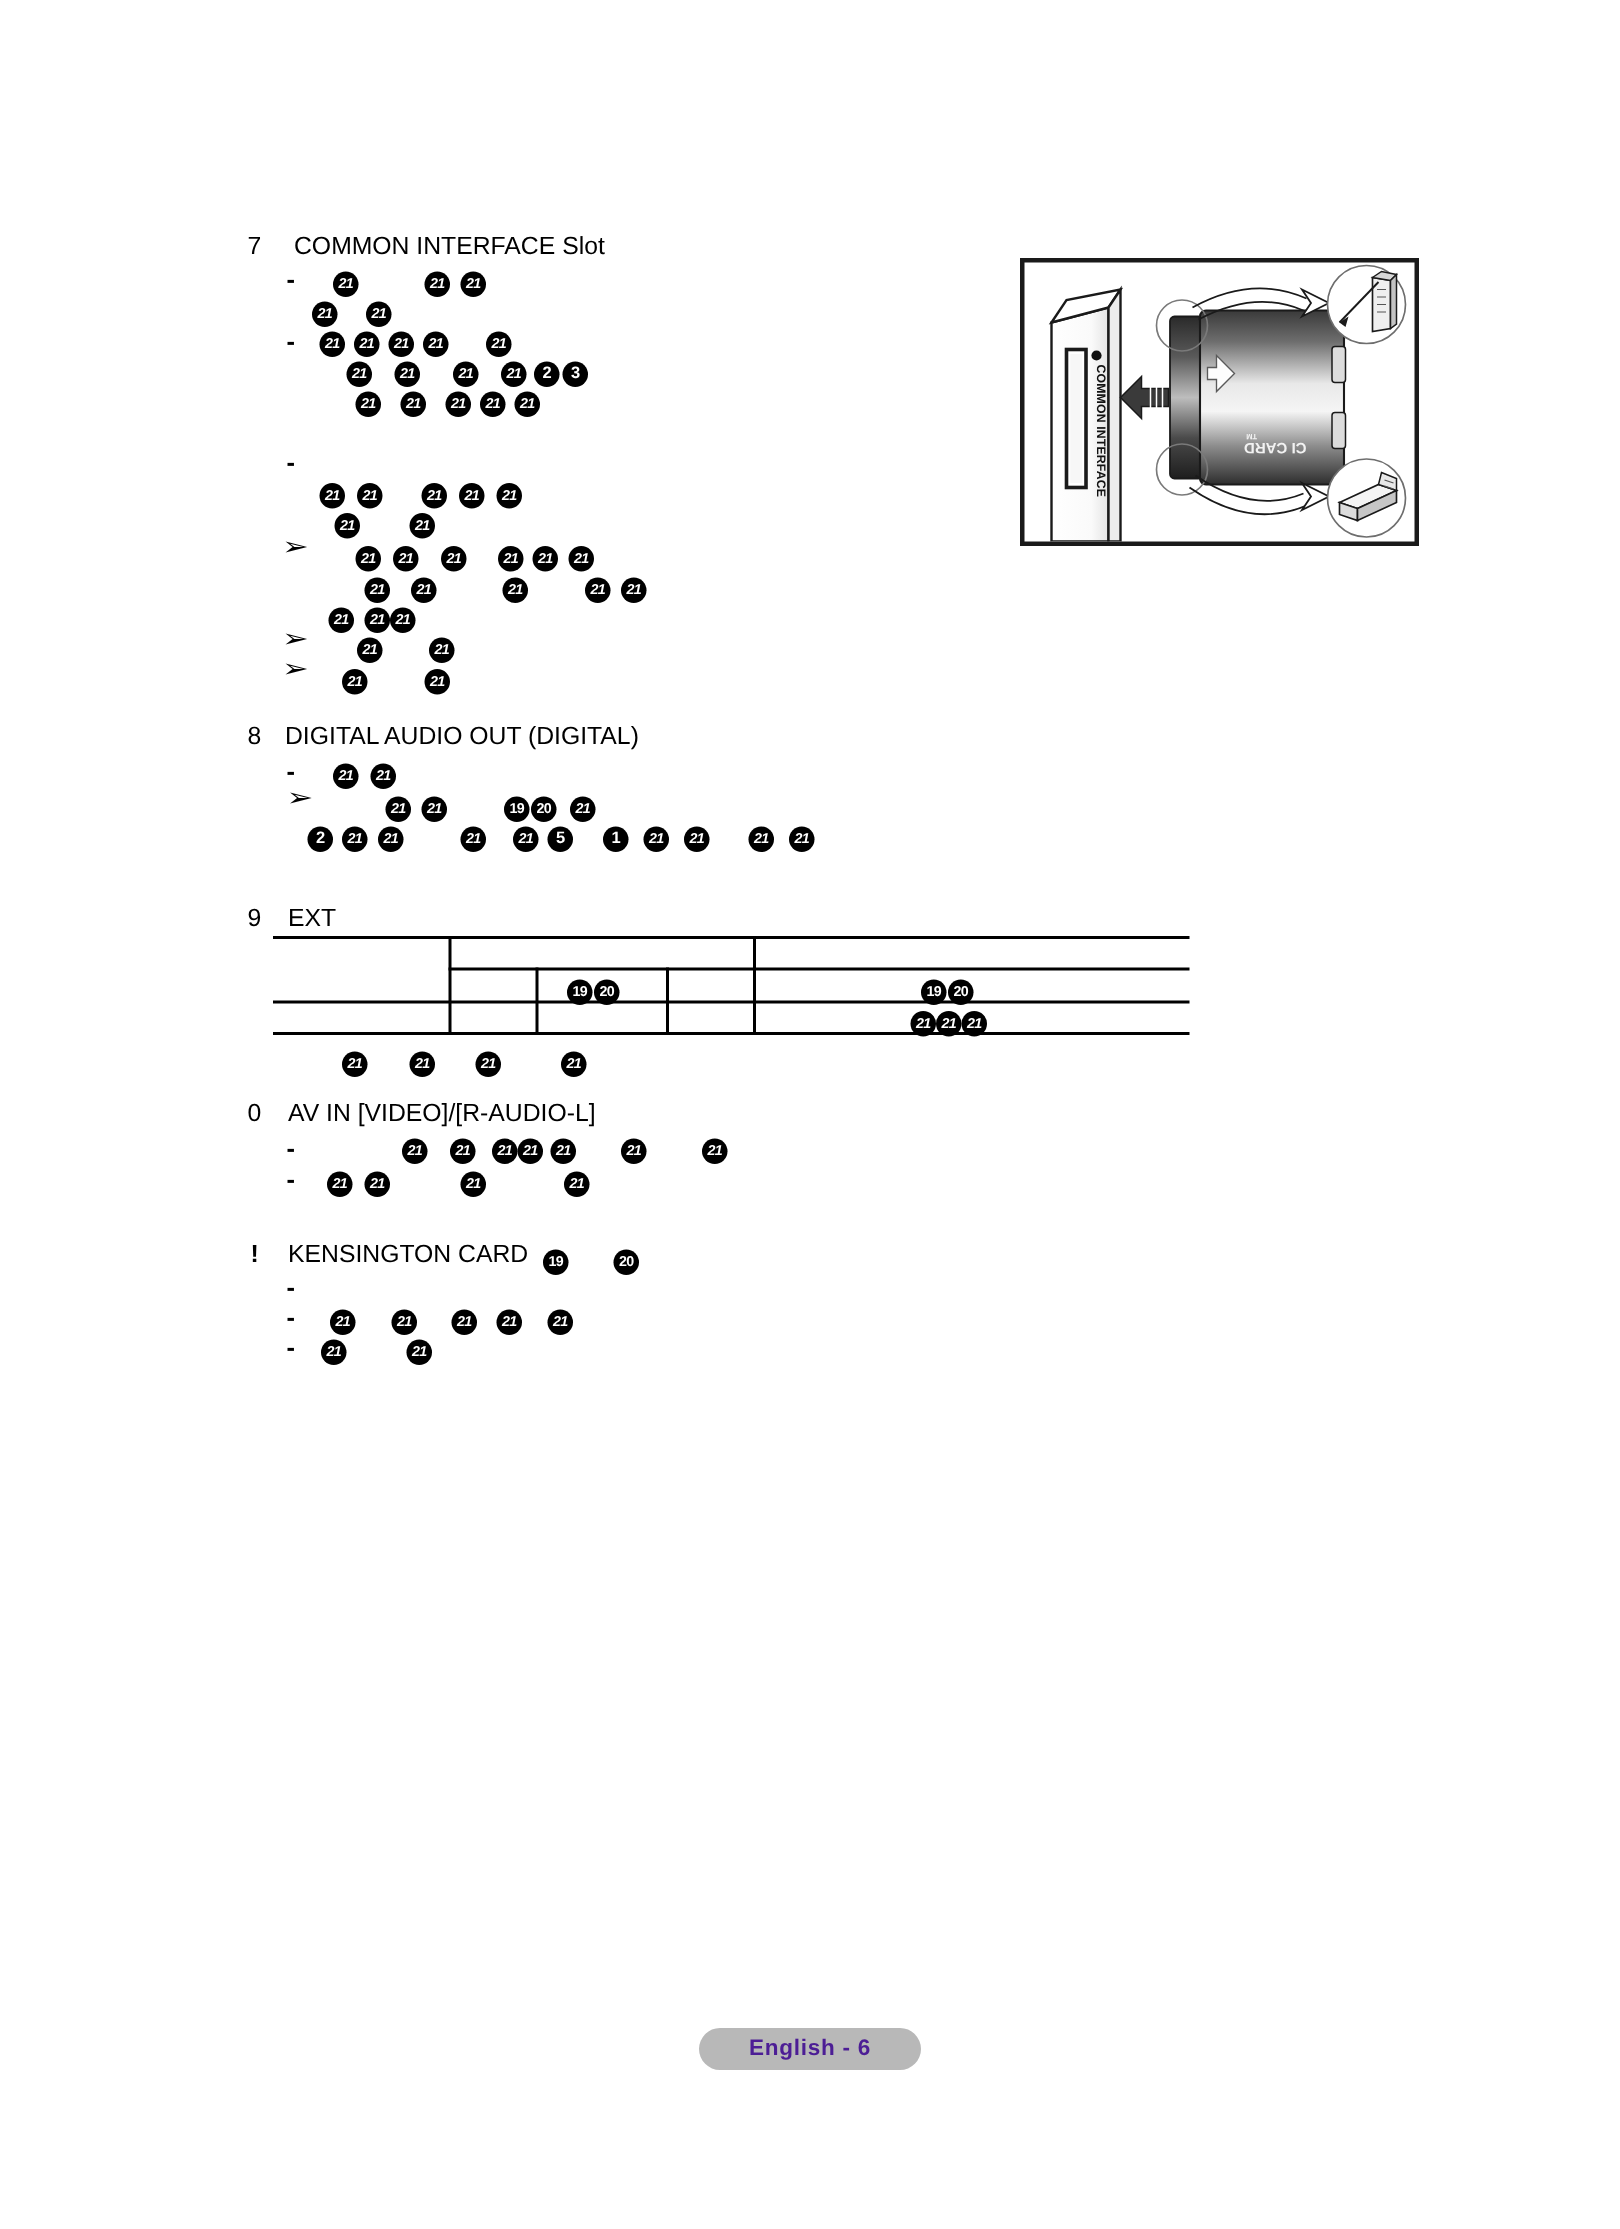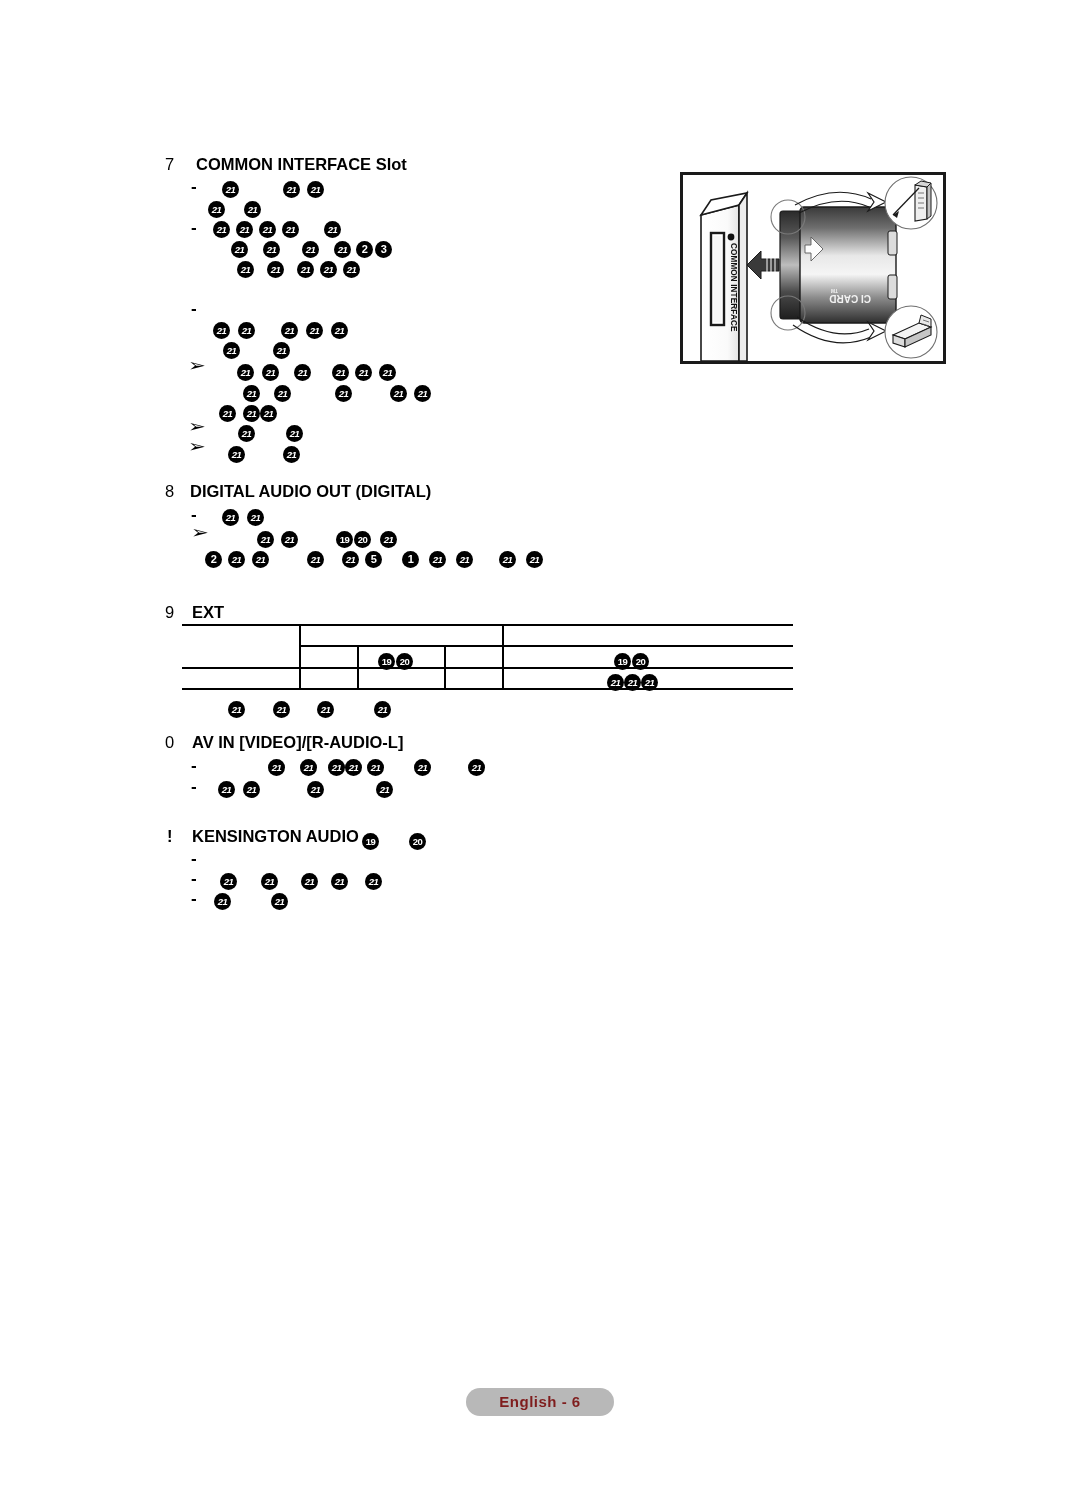--- a/index.html
+++ b/index.html
@@ -36,21 +36,21 @@
     letter-spacing: -0.5px;
   }
   .cnum.wide { font-size: 9.5px; }
   .cnum.n21  { font-size: 9.5px; font-style: italic; }
 
   
   .section-head {
     position: absolute;
     font-family: "Liberation Sans", sans-serif;
     font-size: 16.5px;
-    font-weight: bold;
+    font-weight: normal;
     white-space: nowrap;
   }
   .head-marker {
     position: absolute;
     font-family: "Liberation Sans", sans-serif;
     font-size: 16.5px;
     font-weight: normal;
   }
   .head-marker.bold { font-weight: bold; }
 
@@ -117,32 +117,32 @@
     border: 3px solid #1a1a1a;
     background: #ffffff;
     box-sizing: border-box;
   }
   #illus svg { display: block; }
 
   
   #footer {
     position: absolute;
     left: 466px;
-    top: 1388px;
+    top: 1352px;
     width: 148px;
     height: 28px;
     background: #b8b8b8;
     border-radius: 14px;
     text-align: center;
     line-height: 28px;
     font-family: "Liberation Sans", sans-serif;
     font-size: 15px;
     font-weight: bold;
     letter-spacing: 0.5px;
-    color: #7f1d1d;
+    color: #4c1d95;
   }
 </style>
 </head>
 <body>
 
 <div id="page">
 
   <div class="head-marker" style="left:165px; top:155px;">7</div>
   <div class="section-head" style="left:196px; top:155px;">COMMON INTERFACE Slot</div>
 
@@ -254,21 +254,21 @@
   <div class="grow" style="left:220px; top:754px;margin-left:48px;">
     <span class="cnum n21">21</span><span class="sp" style="width:15px"></span><span class="cnum n21">21</span><span class="sp" style="width:11px"></span><span class="cnum n21">21</span><span class="sp" style="width:0px"></span><span class="cnum n21">21</span><span class="sp" style="width:5px"></span><span class="cnum n21">21</span><span class="sp" style="width:30px"></span><span class="cnum n21">21</span><span class="sp" style="width:37px"></span><span class="cnum n21">21</span>
   </div>
 
   <div class="dash" style="left:191px; top:778px;">-</div>
   <div class="grow" style="left:218px; top:776px;">
     <span class="cnum n21">21</span><span class="sp" style="width:8px"></span><span class="cnum n21">21</span><span class="sp" style="width:47px"></span><span class="cnum n21">21</span><span class="sp" style="width:52px"></span><span class="cnum n21">21</span>
   </div>
 
   <div class="head-marker bold" style="left:167px; top:827px;">!</div>
-  <div class="section-head" style="left:192px; top:827px;">KENSINGTON AUDIO</div>
+  <div class="section-head" style="left:192px; top:827px;">KENSINGTON CARD</div>
   <div class="grow" style="left:362px; top:828px;">
     <span class="cnum wide">19</span><span class="sp" style="width:30px"></span><span class="cnum wide">20</span>
   </div>
 
   <div class="dash" style="left:191px; top:850px;">-</div>
 
   <div class="dash" style="left:191px; top:870px;">-</div>
   <div class="grow" style="left:220px; top:868px;">
     <span class="cnum n21">21</span><span class="sp" style="width:24px"></span><span class="cnum n21">21</span><span class="sp" style="width:23px"></span><span class="cnum n21">21</span><span class="sp" style="width:13px"></span><span class="cnum n21">21</span><span class="sp" style="width:17px"></span><span class="cnum n21">21</span>
   </div>

